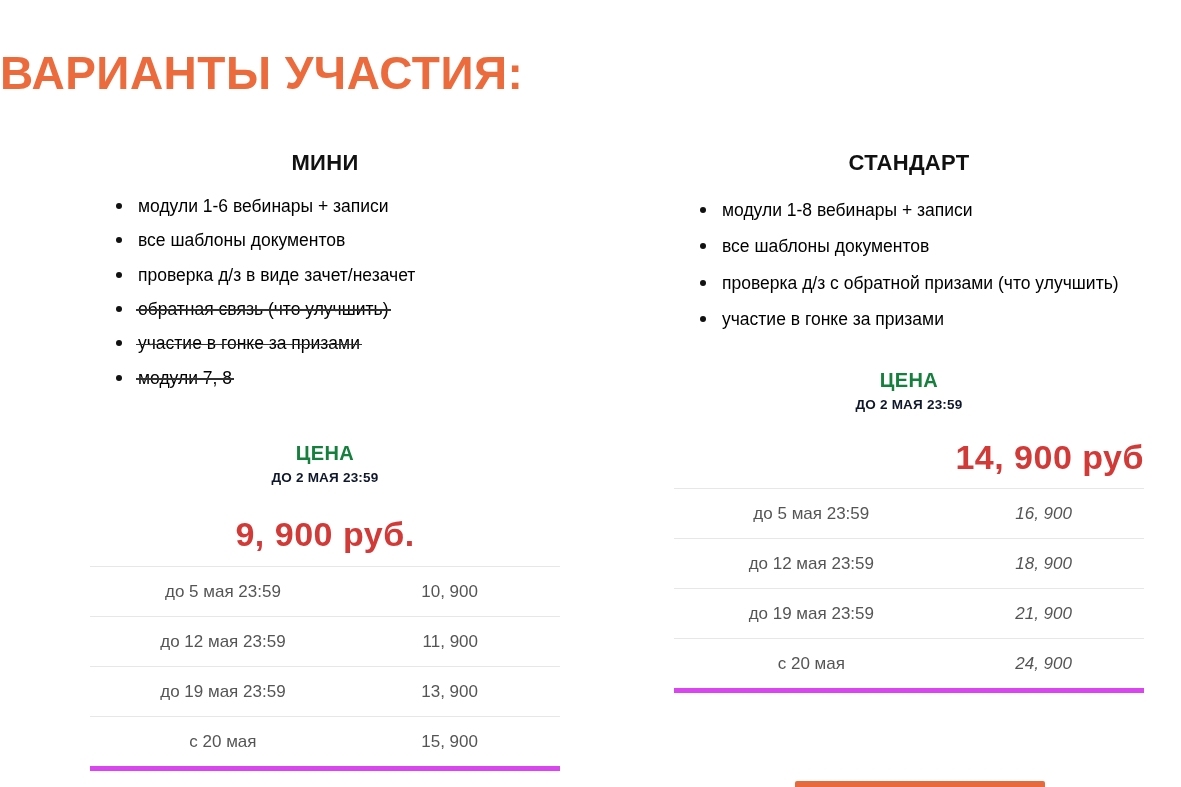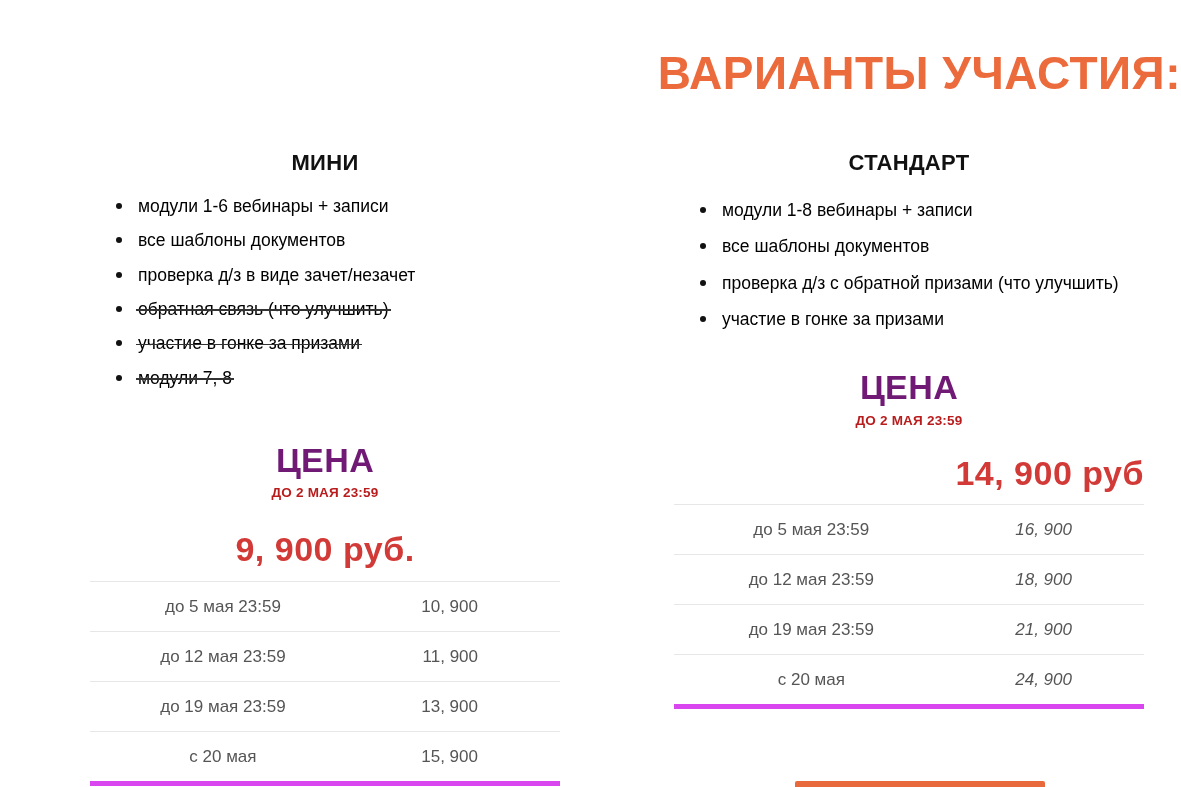--- a/index.html
+++ b/index.html
@@ -16,21 +16,21 @@
     font-family: "Liberation Sans", "DejaVu Sans", sans-serif;
     -webkit-font-smoothing: antialiased;
   }
 
   
   .page-title {
     position: absolute;
     top: 16px;
     left: 0;
     width: 1181px;
-    text-align: right;
+    text-align: left;
     font-size: 46px;
     font-weight: 700;
     letter-spacing: 0.5px;
     color: #ec6b3c;
     line-height: 1.15;
   }
 
   
   .plan {
     position: absolute;
@@ -85,31 +85,31 @@
     height: 1.5px;
     background: #333333;
   }
 
   
   .price-block { text-align: center; }
   .plan-mini .price-block { margin-top: 44px; }
   .plan-std  .price-block { margin-top: 28px; }
 
   .price-caption {
-    font-size: 34px;
-    font-weight: 700;
-    color: #701a75;
+    font-size: 20px;
+    font-weight: 700;
+    color: #15803d;
     letter-spacing: 0.4px;
     line-height: 1.1;
   }
   .price-deadline {
     margin-top: 6px;
     font-size: 13.5px;
     font-weight: 700;
-    color: #b91c1c;
+    color: #0f172a;
     letter-spacing: 0.2px;
   }
   .price-value {
     font-size: 34px;
     font-weight: 700;
     color: #d23a37;
     letter-spacing: 0.5px;
   }
   .plan-mini .price-value { margin-top: 30px; }
   .plan-std  .price-value { margin-top: 26px; text-align: right; }

